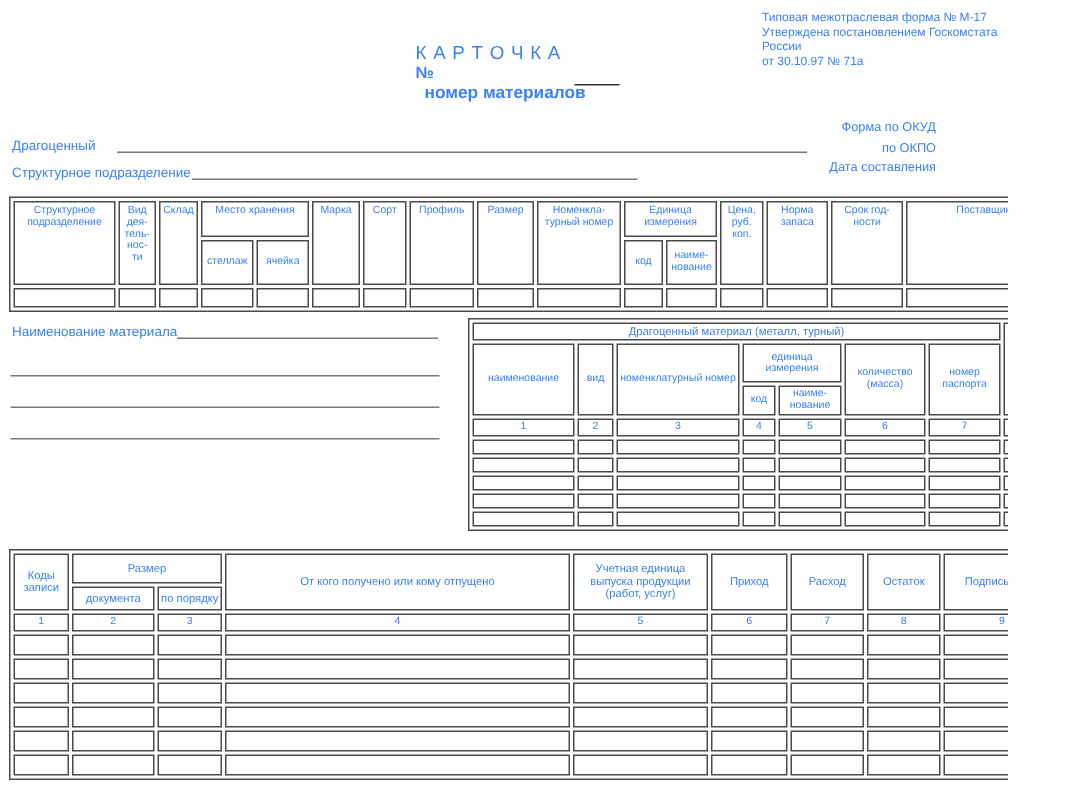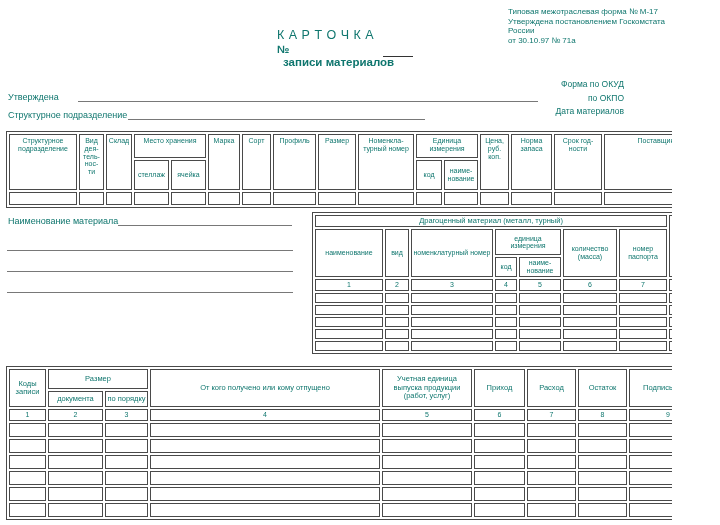--- a/index.html
+++ b/index.html
@@ -1,17 +1,17 @@
 <!DOCTYPE html>
 <html><head>
 <meta charset="utf-8">
 <style>
   html,body { margin:0; padding:0; background:#fff; }
   .page { position:relative; width:672px; height:525px; background:#ffffff;
-          font-family:"Liberation Sans", sans-serif; color:#0f766e; overflow:hidden; }
+          font-family:"Liberation Sans", sans-serif; color:#3b82f6; overflow:hidden; }
 
   
   .attr { position:absolute; left:508px; top:7px; font-size:8px; line-height:9.5px; }
 
   
   .title-card { position:absolute; left:277px; top:28px; font-size:12.5px; font-weight:normal; letter-spacing:.5px; }
   .title-no   { position:absolute; left:277px; top:43px; font-size:11px;  font-weight:bold; }
   .no-line    { position:absolute; left:383px; top:56px; width:30px; border-top:1px solid #333; }
   .title-sub  { position:absolute; left:283px; top:56px; font-size:11.5px; font-weight:bold; }
 
@@ -48,29 +48,29 @@
 
   <div class="attr">
     <div>Типовая межотраслевая форма № М-17</div>
     <div>Утверждена постановлением Госкомстата России</div>
     <div>от 30.10.97 № 71а</div>
   </div>
 
   <div class="title-card">К А Р Т О Ч К А</div>
   <div class="title-no">№</div>
   <div class="no-line"></div>
-  <div class="title-sub">записи материалов</div>
+  <div class="title-sub">номер материалов</div>
 
   <div class="codes-labels">
     <div>Форма по ОКУД</div>
     <div>по ОКПО</div>
-    <div>Дата материалов</div>
+    <div>Дата составления</div>
   </div>
 
-  <div class="field-label" style="left:8px; top:92px;">Утверждена</div>
+  <div class="field-label" style="left:8px; top:92px;">Драгоценный</div>
   <div class="hline" style="left:78px; top:101px; width:460px;"></div>
   <div class="field-label" style="left:8px; top:110px;">Структурное подразделение</div>
   <div class="hline" style="left:128px; top:119px; width:297px;"></div>
 
   <table class="grid t1" style="left:6px; top:131px; width:704px;">
     <colgroup>
       <col style="width:68px">
         <col style="width:25px">
         <col style="width:26px">
         <col style="width:35px">

